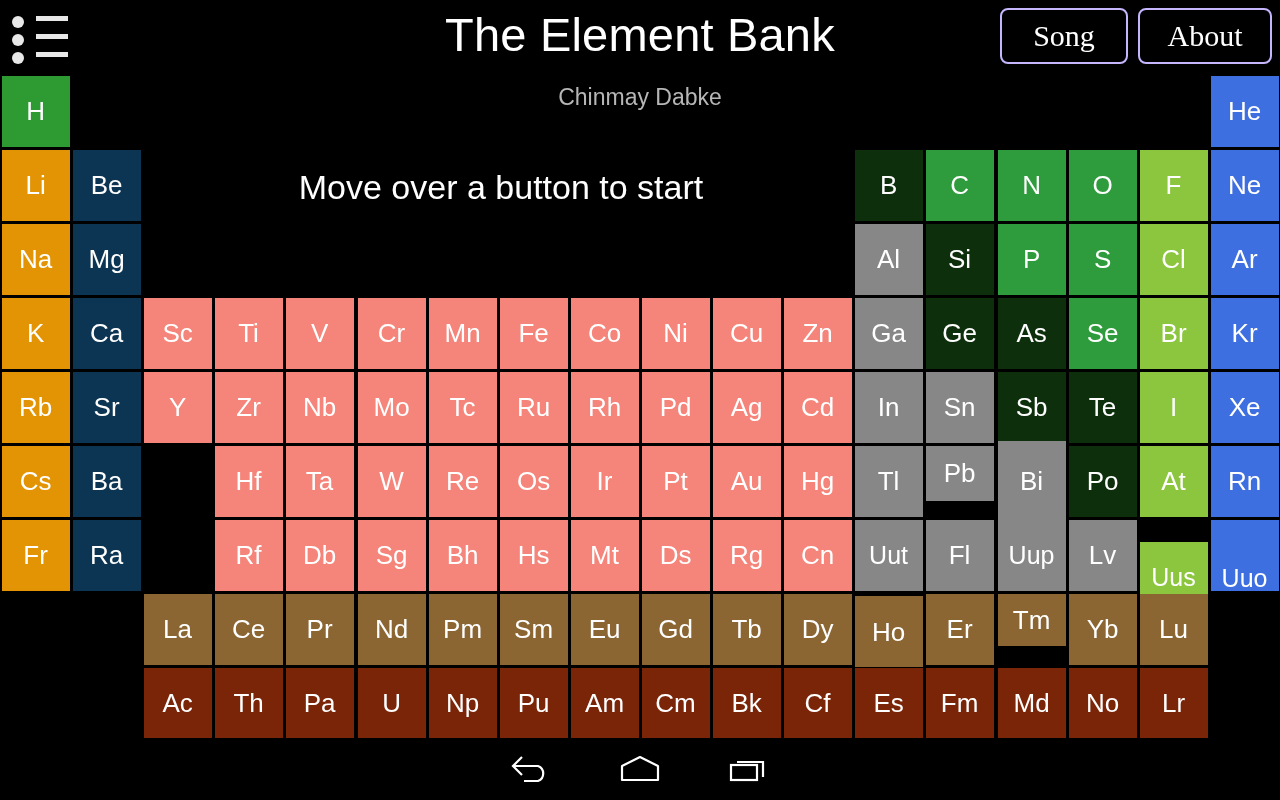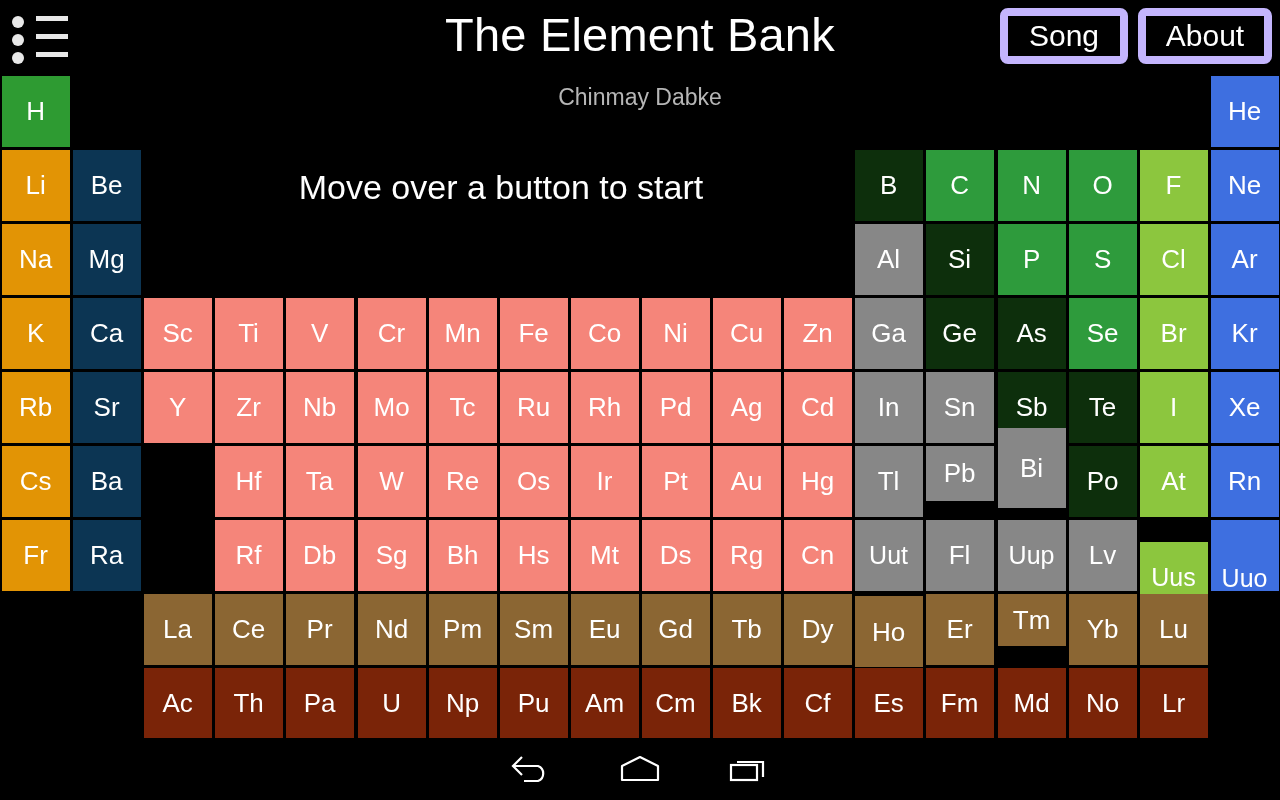--- a/index.html
+++ b/index.html
@@ -22,22 +22,22 @@
     font-size:47px;font-weight:400;letter-spacing:.2px;color:#fff;
     line-height:74px;
   }
   #subtitle{
     position:absolute;left:0;top:84px;width:1280px;text-align:center;
     font-size:23px;color:#b6b6b6;font-weight:400;
   }
 
   .hdr-btn{
     position:absolute;top:8px;height:56px;
-    border:8px solid #c4b5fd;border-radius:8px;background:#000;
-    color:#fff;font-size:30px;font-family:Liberation Sans, sans-serif;
+    border:2px solid #c4b5fd;border-radius:8px;background:#000;
+    color:#fff;font-size:30px;font-family:Liberation Serif, serif;
     display:flex;align-items:center;justify-content:center;
     cursor:pointer;box-sizing:border-box;
   }
   #btn-song{right:152px;width:128px;}
   #btn-about{right:8px;width:134px;}
 
   
   #hint{
     position:absolute;left:146px;top:168px;width:710px;
     text-align:center;font-size:34px;color:#fff;
@@ -287,21 +287,21 @@
     </div>
     <div class="cell" style="left: 783.5px; top: 371.5px; width: 68.1111px; height: 71px; background: rgb(245, 133, 122);">
       <span>Hg</span>
     </div>
     <div class="cell" style="left: 854.5px; top: 371.5px; width: 68.1111px; height: 71px; background: rgb(135, 135, 135);">
       <span>Tl</span>
     </div>
     <div class="cell" style="left: 925.5px; top: 371.5px; width: 68.1111px; height: 55px; background: rgb(135, 135, 135);">
       <span>Pb</span>
     </div>
-    <div class="cell" style="left: 997.5px; top: 354px; width: 68.1111px; height: 80px; background: rgb(135, 135, 135);">
+    <div class="cell" style="left: 997.5px; top: 367px; width: 68.1111px; height: 80px; background: rgb(135, 135, 135);">
       <span>Bi</span>
     </div>
     <div class="cell" style="left: 1068.5px; top: 371.5px; width: 68.1111px; height: 71px; background: rgb(13, 47, 12);">
       <span>Po</span>
     </div>
     <div class="cell" style="left: 1139.5px; top: 371.5px; width: 68.1111px; height: 71px; background: rgb(140, 198, 62);">
       <span>At</span>
     </div>
     <div class="cell" style="left: 1210.5px; top: 371.5px; width: 68.1111px; height: 71px; background: rgb(62, 111, 224);">
       <span>Rn</span>

